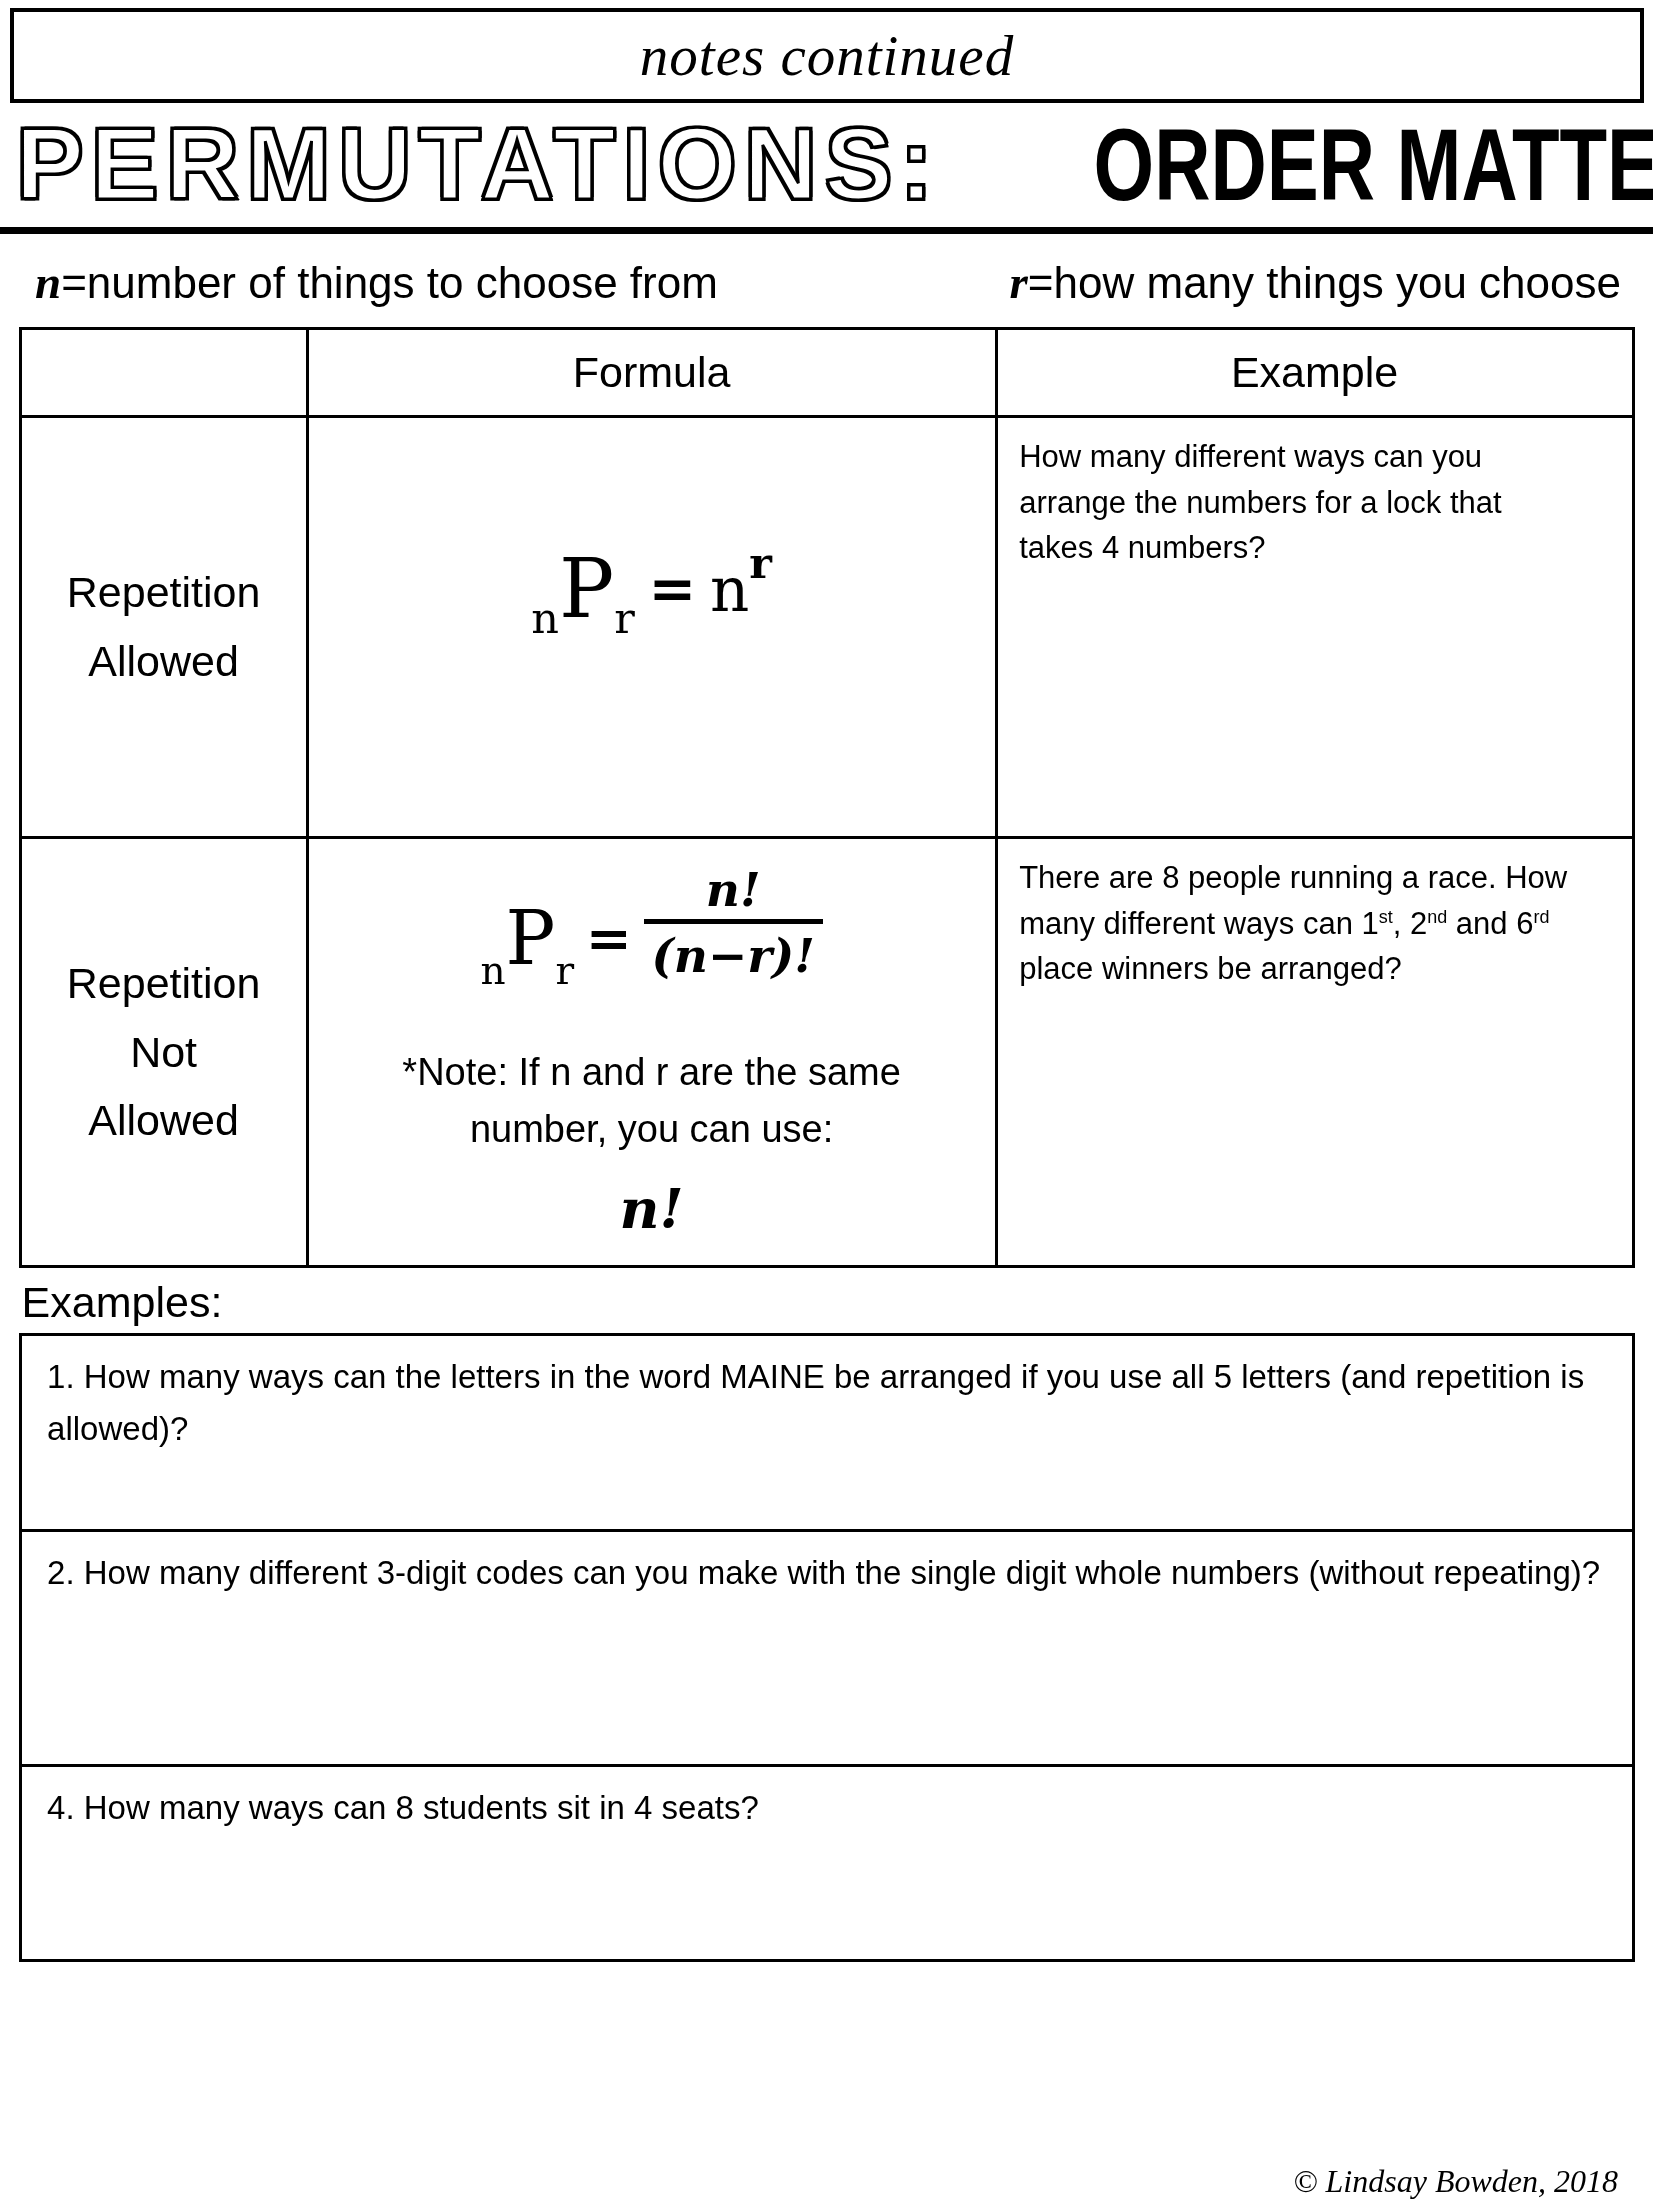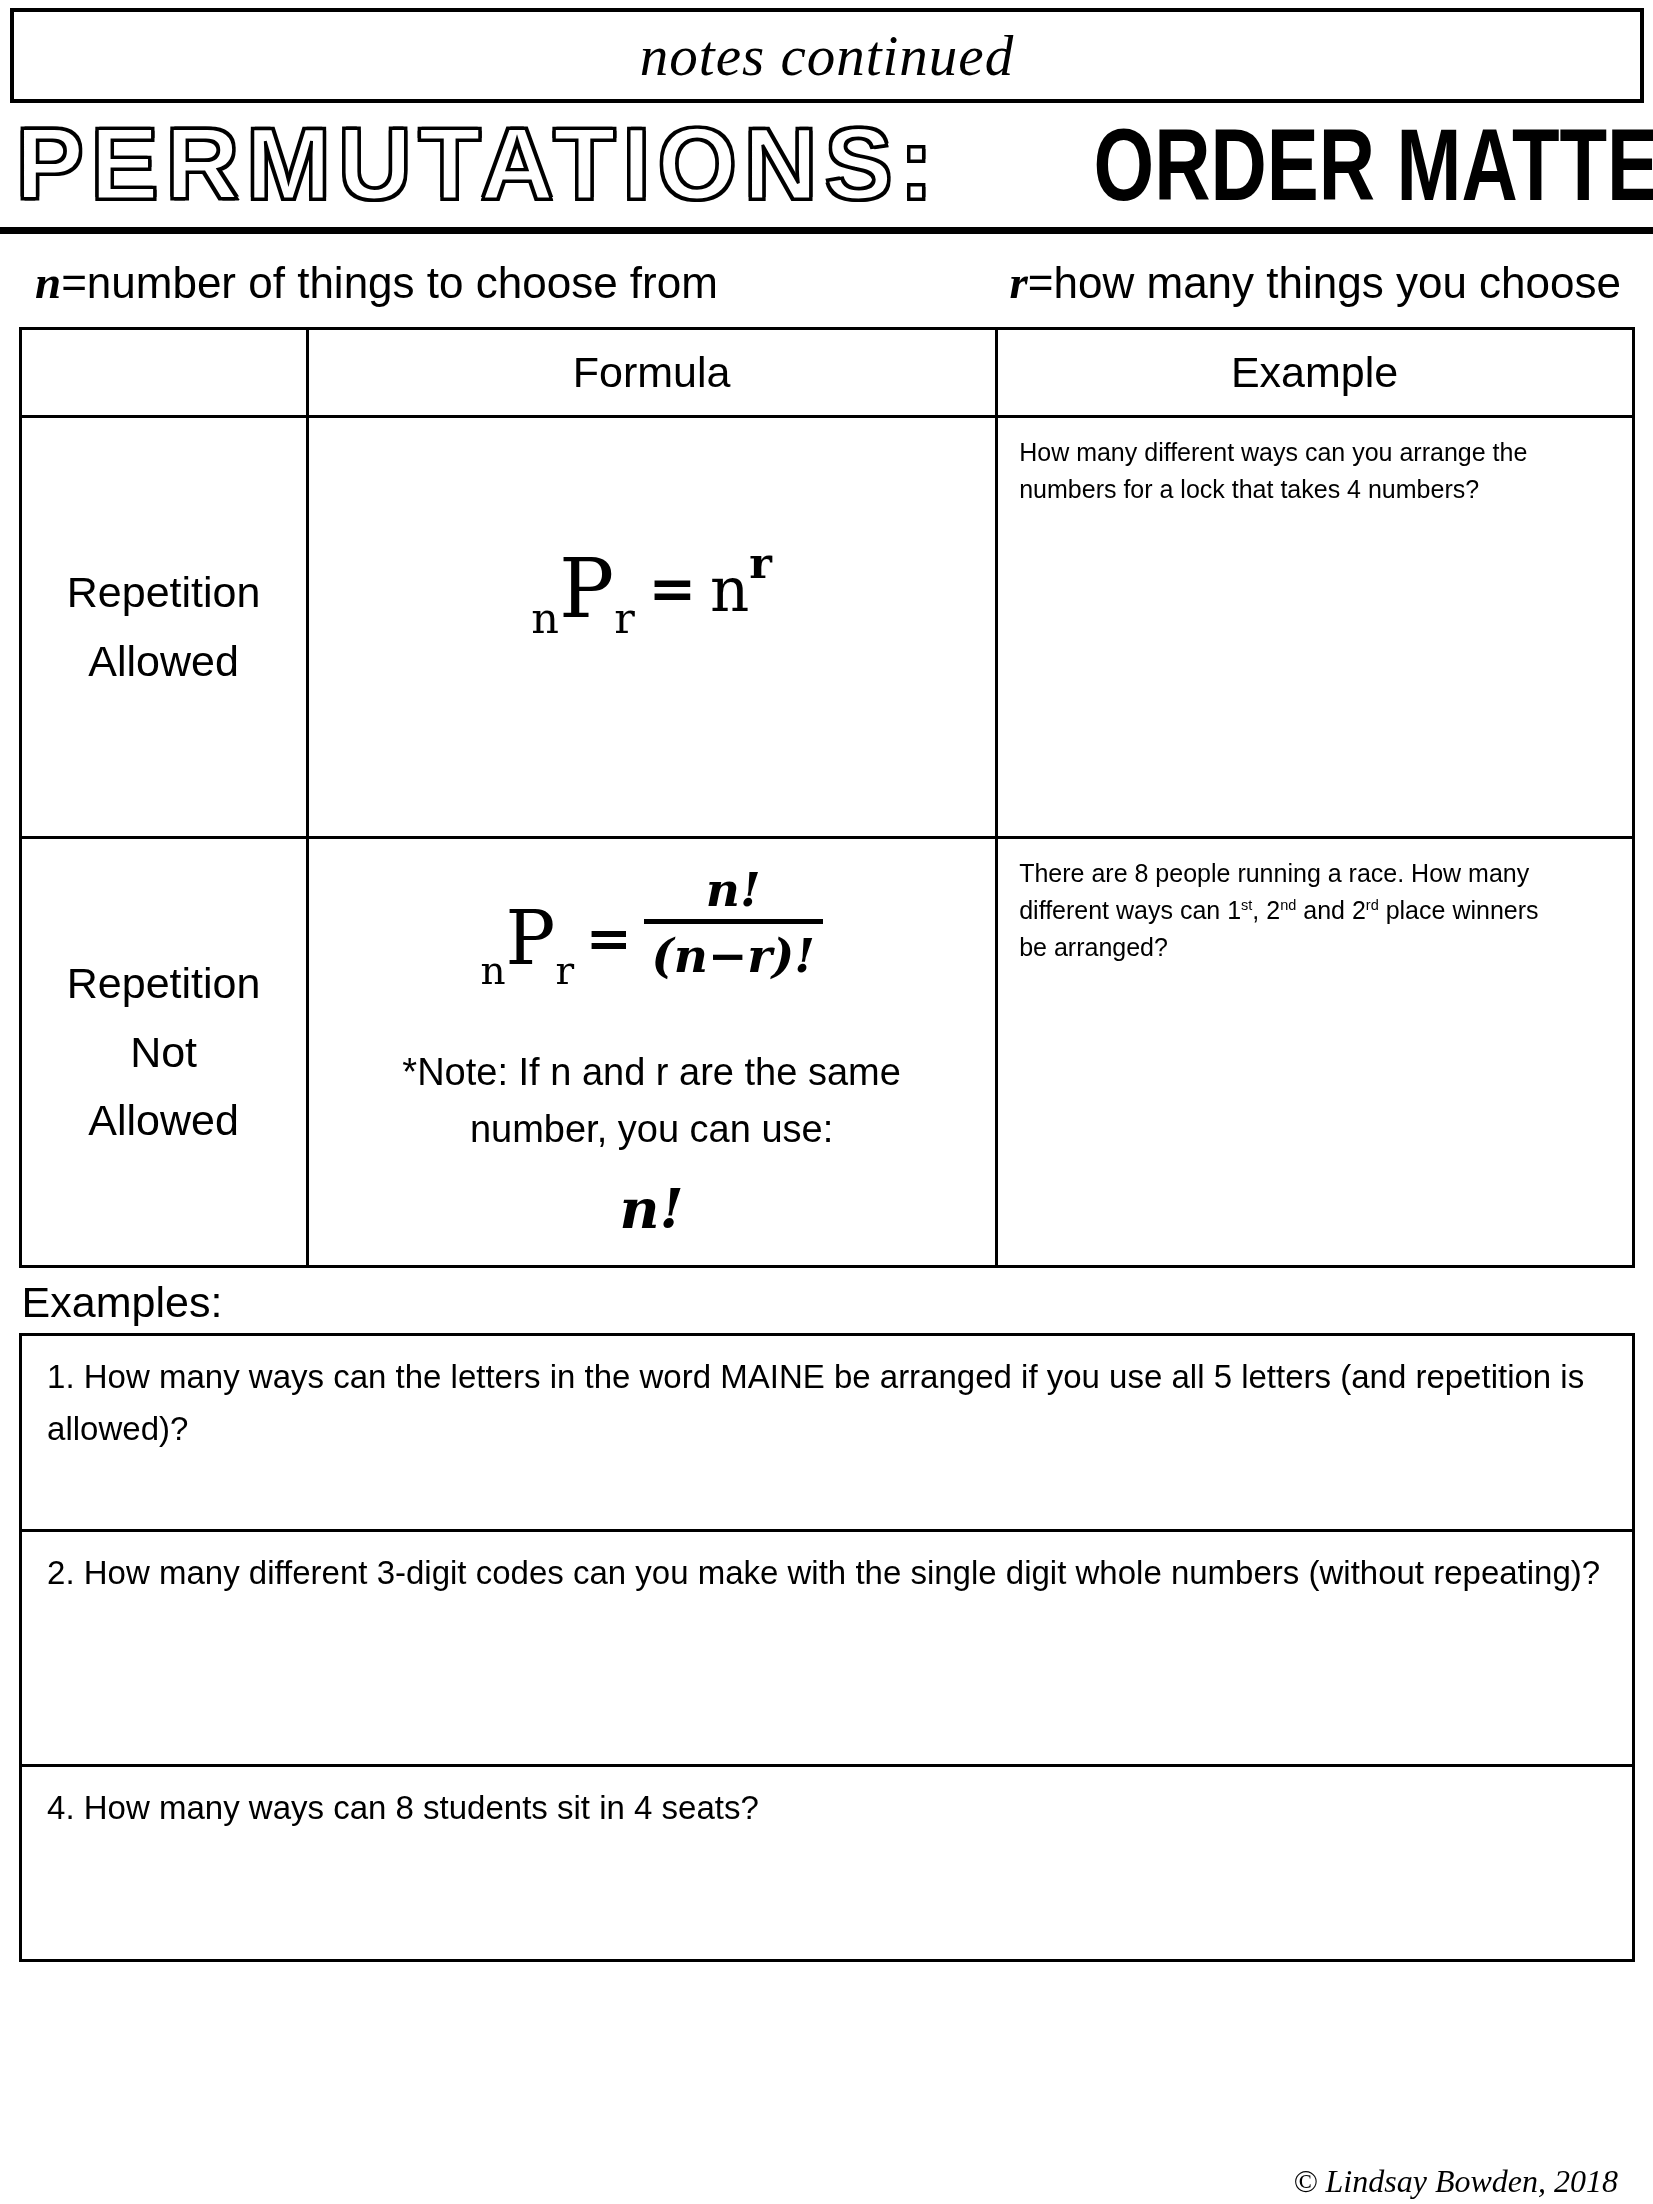--- a/index.html
+++ b/index.html
@@ -105,21 +105,21 @@
     vertical-align: middle;
   }
   .formula-cell-2 {
     text-align: center;
     vertical-align: top;
   }
   .example-cell {
     vertical-align: top;
     text-align: left;
     padding: 15.7px 59px 9.8px 21.6px !important;
-    font-size: 25px;
+    font-size: 31px;
     line-height: 1.48;
   }
   .example-cell sup { font-size: 58%; }
 
   
   .formula-1 { font-family: "DejaVu Serif", "Liberation Serif", serif; margin-bottom: 74px; }
   .formula-1 .msub { font-size: 43px; vertical-align: -15.7px; }
   .formula-1 .bigP { font-size: 82px; }
   .formula-1 .eq   { font-size: 57px; font-weight: bold; margin: 0 13.7px; vertical-align: 7.8px; }
   .formula-1 .base { font-size: 61px; vertical-align: 5.9px; }
@@ -236,21 +236,21 @@
         <div>Not</div>
         <div>Allowed</div>
       </td>
       <td class="formula-cell-2">
         <div class="formula-2">
           <span class="msub">n</span><span class="bigP">P</span><span class="msub">r</span><span class="eq">=</span><span class="frac"><span class="num">n!</span><span class="den">(n−r)!</span></span>
         </div>
         <div class="note-text">*Note: If n and r are the same number, you can use:</div>
         <div class="note-formula">n!</div>
       </td>
-      <td class="example-cell"><span>There are 8 people running a race. How many different ways can 1</span><sup>st</sup><span>, 2</span><sup>nd</sup><span> and 2</span><sup>rd</sup><span> place winners be arranged?</span></td>
+      <td class="example-cell"><span>There are 8 people running a race. How many different ways can 1</span><sup>st</sup><span>, 2</span><sup>nd</sup><span> and 6</span><sup>rd</sup><span> place winners be arranged?</span></td>
     </tr>
   </tbody>
     </table>
 
   <div class="examples-label">Examples:</div>
 
   <div class="examples-boxes">
     <div class="example-box box-1"><span>1. How many ways can the letters in the word MAINE be arranged if you use all 5 letters (and repetition is allowed)?</span></div>
     <div class="example-box box-2"><span>2. How many different 3-digit codes can you make with the single digit whole numbers (without repeating)?</span></div>
     <div class="example-box box-4"><span>4. How many ways can 8 students sit in 4 seats?</span></div>

